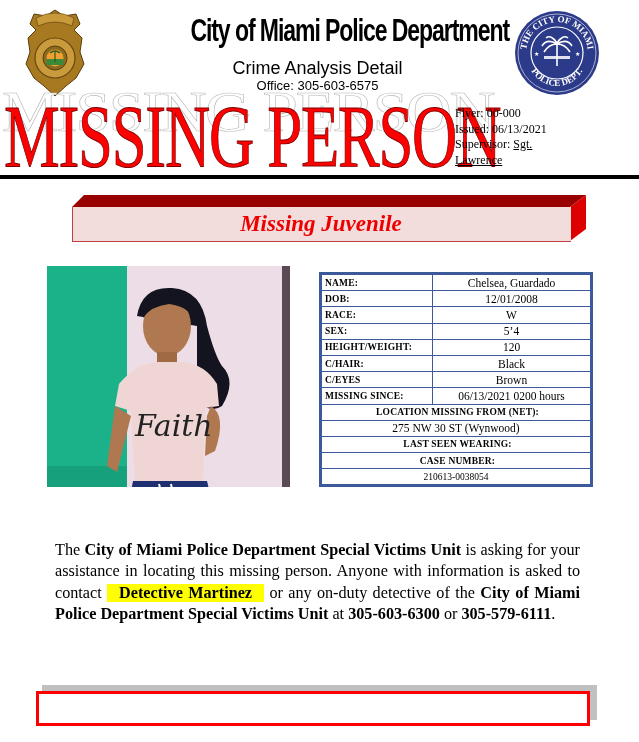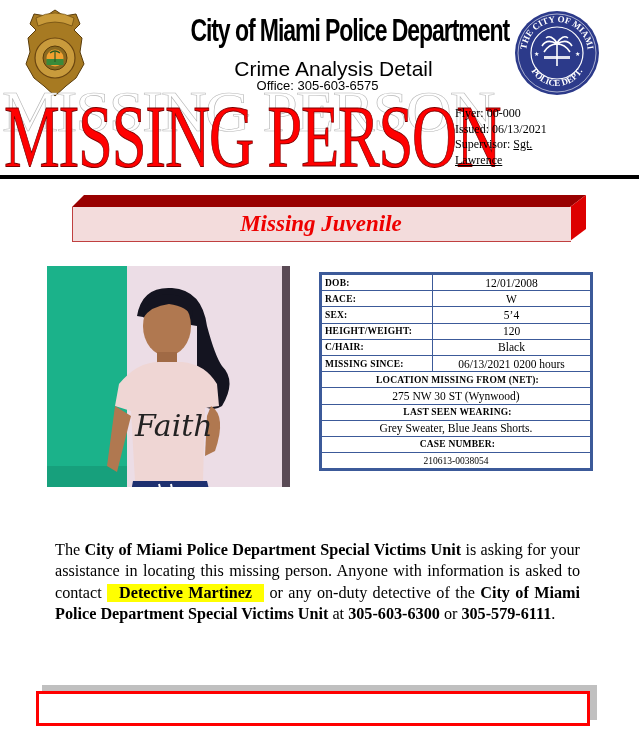--- a/index.html
+++ b/index.html
@@ -4,22 +4,22 @@
 <style>
   html, body { margin: 0; padding: 0; background: #ffffff; }
   body { width: 639px; height: 742px; position: relative; overflow: hidden; font-family: "Liberation Serif", serif; color: #000; }
 
   .badge { position: absolute; left: 24px; top: 8px; width: 62px; height: 90px; }
   .seal { position: absolute; left: 514px; top: 10px; width: 86px; height: 86px; }
 
   .dept-title { position: absolute; left: 140px; top: 12px; width: 360px; text-align: center;
     font-family: "Liberation Sans", sans-serif; font-weight: bold; font-size: 32px; letter-spacing: -1.5px;
     transform: scaleX(0.72); transform-origin: center; white-space: nowrap; color: #000; }
-  .sub1 { position: absolute; left: 216px; top: 60px; width: 235px; text-align: center;
-    font-family: "Liberation Sans", sans-serif; font-size: 21px; line-height: 17px; }
+  .sub1 { position: absolute; left: 200px; top: 60px; width: 235px; text-align: center;
+    font-family: "Liberation Sans", sans-serif; font-size: 18px; line-height: 17px; }
   .sub2 { position: absolute; left: 200px; top: 77px; width: 235px; text-align: center;
     font-family: "Liberation Sans", sans-serif; font-size: 13px; line-height: 17px; }
 
   .missing-shadow { position: absolute; left: 2px; top: 78px; font-family: "Liberation Serif", serif;
     font-size: 96px; color: #ffffff; -webkit-text-stroke: 1px #b8b8b8; letter-spacing: -3px;
     transform: scaleX(0.66) scaleY(0.6); transform-origin: left top; white-space: nowrap; }
   .missing-title { position: absolute; left: 4px; top: 92px; font-family: "Liberation Serif", serif;
     font-size: 98px; color: #ff0000; -webkit-text-stroke: 1px #7a0000; letter-spacing: -2px;
     transform: scaleX(0.64) scaleY(0.9); transform-origin: left top; white-space: nowrap; line-height: 1; }
 
@@ -128,54 +128,59 @@
     <text x="88" y="170" font-family="DejaVu Serif, serif" font-style="italic" font-size="30" fill="#222">Faith</text>
     <path d="M86 215 L160 215 L168 248 L80 248 Z" fill="#1e3070"></path>
     <path d="M112 218 L118 240 M124 218 L128 238" stroke="#ffffff" stroke-width="2"></path>
   </svg>
 </div>
 
 <div class="info">
   <table>
     <tbody>
       <tr>
+          <td class="lbl">NAME:</td>
+          <td class="val">Chelsea, Guardado</td>
+        </tr>
+      <tr>
           <td class="lbl">DOB:</td>
           <td class="val">12/01/2008</td>
         </tr>
       <tr>
           <td class="lbl">RACE:</td>
           <td class="val">W</td>
         </tr>
       <tr>
           <td class="lbl">SEX:</td>
           <td class="val">5’4</td>
         </tr>
       <tr>
           <td class="lbl">HEIGHT/WEIGHT:</td>
           <td class="val">120</td>
         </tr>
       <tr>
           <td class="lbl">C/HAIR:</td>
           <td class="val">Black</td>
         </tr>
       <tr>
+          <td class="lbl">C/EYES</td>
+          <td class="val">Brown</td>
+        </tr>
+      <tr>
           <td class="lbl">MISSING SINCE:</td>
           <td class="val">06/13/2021 0200 hours</td>
         </tr>
       <tr>
           <td class="hdr" colspan="2">LOCATION MISSING FROM (NET):</td>
         </tr>
       <tr>
           <td class="wide" colspan="2">275 NW 30 ST (Wynwood)</td>
         </tr>
       <tr>
           <td class="hdr" colspan="2">LAST SEEN WEARING:</td>
-        </tr>
-      <tr>
-          <td class="wide" colspan="2">Grey Sweater, Blue Jeans Shorts.</td>
         </tr>
       <tr>
           <td class="hdr" colspan="2">CASE NUMBER:</td>
         </tr>
       <tr>
           <td class="case" colspan="2">210613-0038054</td>
         </tr>
     </tbody>
   </table>
 </div>

